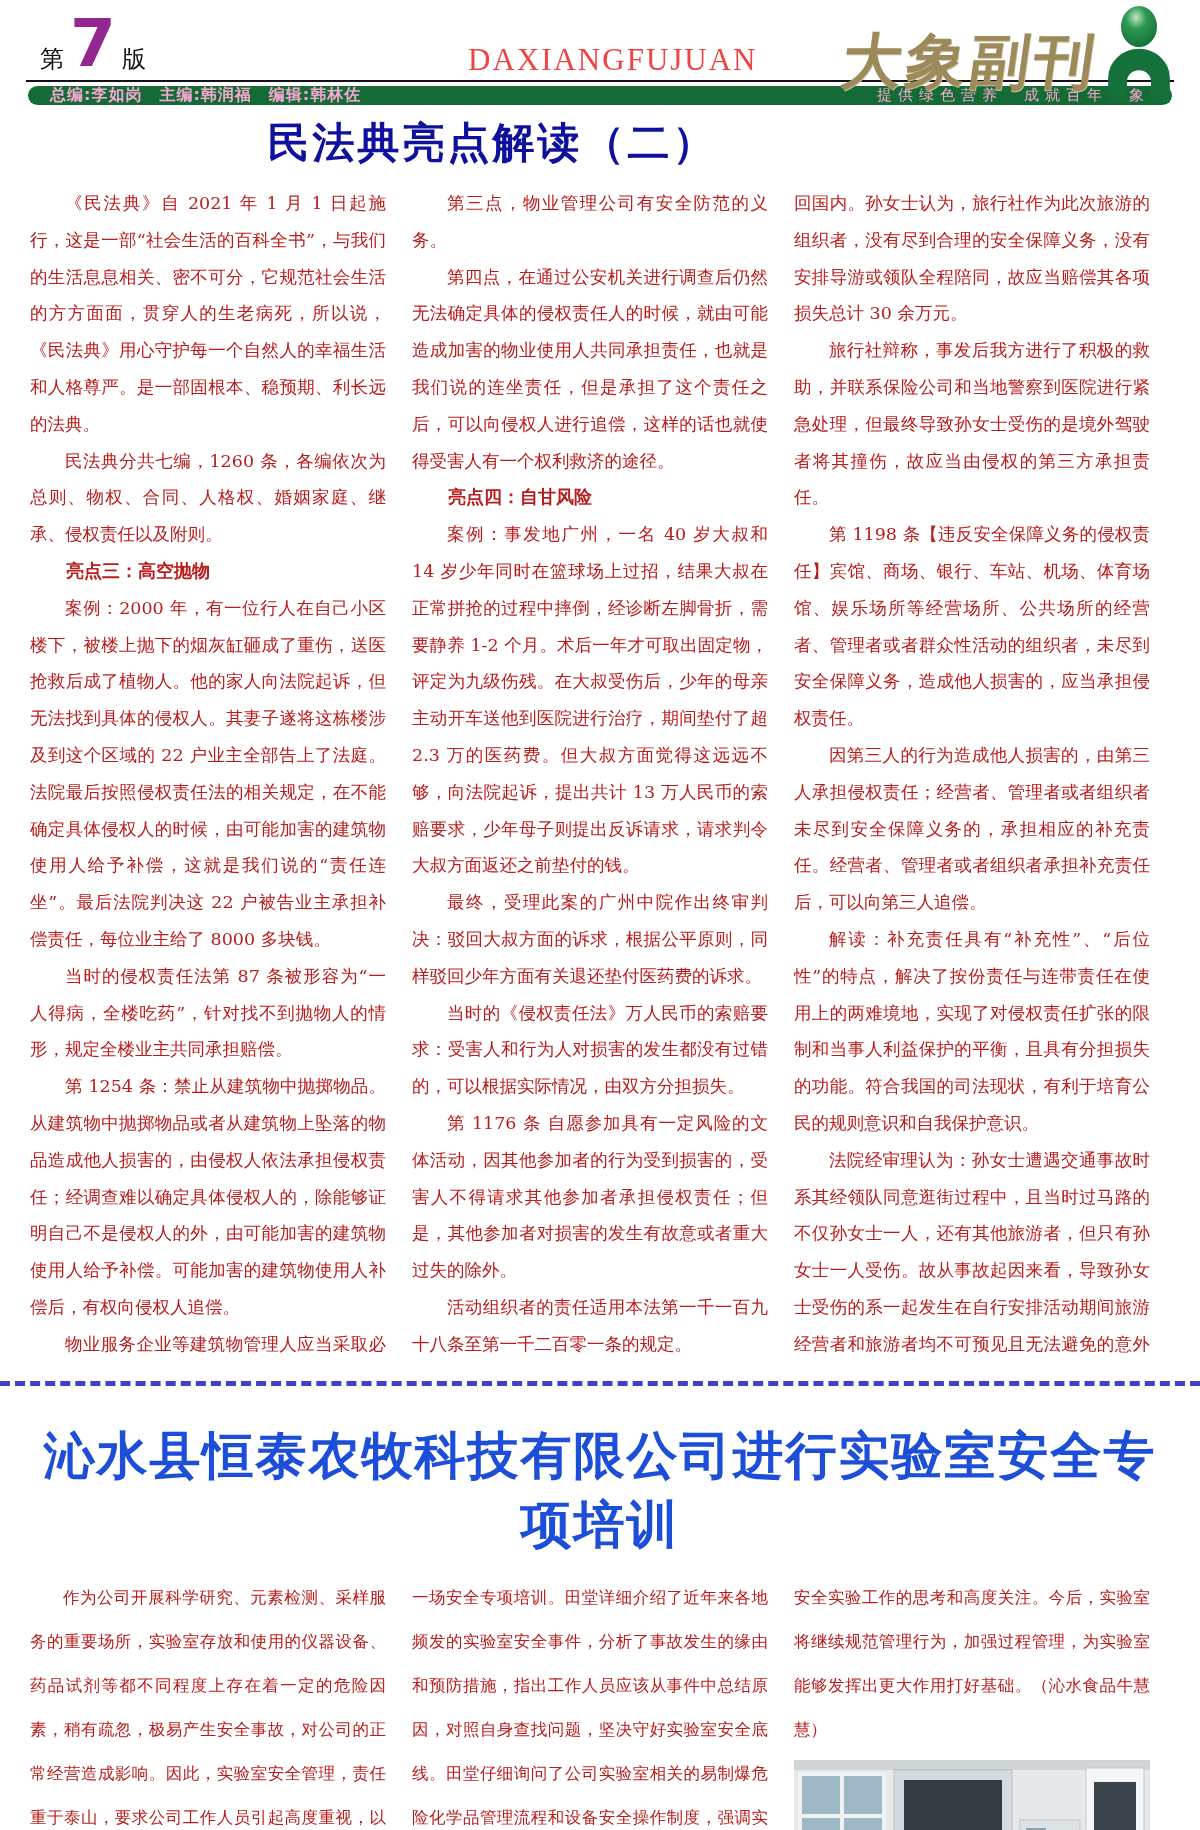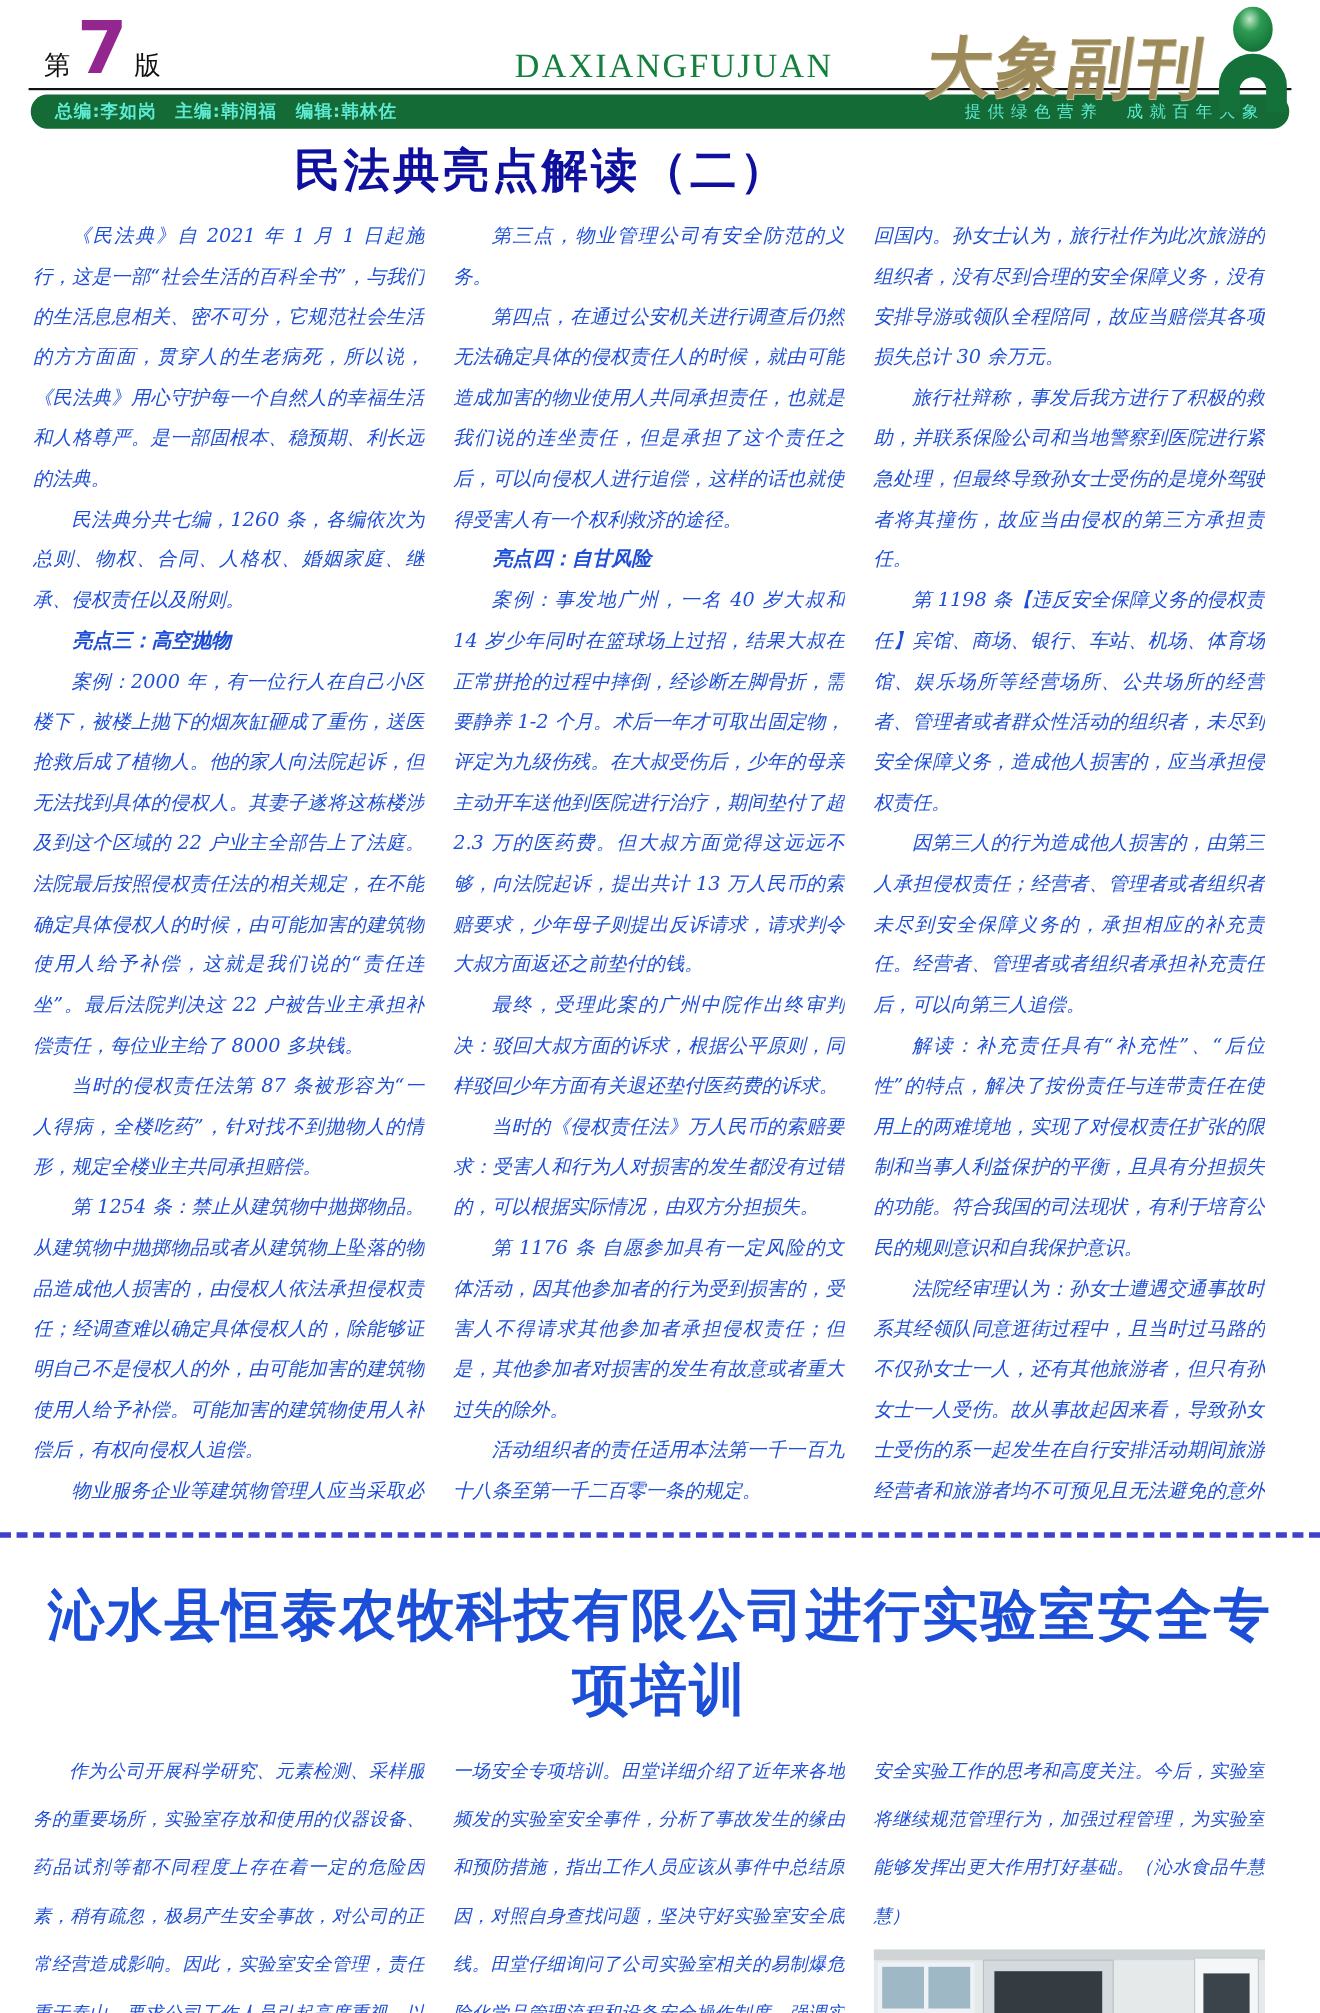--- a/index.html
+++ b/index.html
@@ -10,40 +10,40 @@
     font-family:"DejaVu Serif","Liberation Serif",serif;
   }
   
   .masthead { position:relative; height:80px; }
   .page-no { position:absolute; left:40px; bottom:6px; color:#111;
     font-family:"DejaVu Serif","Liberation Serif",serif; }
   .page-no .pre, .page-no .suf { font-size:24px; vertical-align:bottom; line-height:30px; }
   .page-no .num { font-size:66px; font-weight:bold; color:#93278f; line-height:60px;
     padding:0 6px; vertical-align:bottom; font-family:"DejaVu Sans","Liberation Sans",sans-serif; }
   .brand-latin { position:absolute; left:468px; bottom:2px; font-size:31px; letter-spacing:2px;
-    color:#15803d; font-family:"Liberation Serif",serif; }
+    color:#ef4444; font-family:"Liberation Serif",serif; }
   .brand-cn { position:absolute; left:842px; top:22px; font-size:60px; font-weight:bold;
     color:#9d8a5b; transform:skewX(-8deg); letter-spacing:4px; white-space:nowrap;
     font-family:"DejaVu Serif",serif; text-shadow:1px 1px 0 #c9bc97; }
   .logo { position:absolute; right:18px; top:6px; }
   .rule { height:2px; background:#111; margin:0 26px 4px 26px; }
   
-  .green-bar { margin:0 28px; height:31px; background:#156b35; border-radius:15px;
+  .green-bar { margin:0 28px; height:19px; background:#156b35; border-radius:15px;
     display:flex; align-items:center; justify-content:space-between; padding:0 22px;
-    color:#5eead4; font-family:"DejaVu Sans","Liberation Sans",sans-serif; }
+    color:#f9a8d4; font-family:"DejaVu Sans","Liberation Sans",sans-serif; }
   .green-bar .staff { font-size:16px; font-weight:bold; letter-spacing:1px; }
   .green-bar .slogan { font-size:15px; letter-spacing:6px; }
   
   .a1-title { margin:10px 215px 0 0; text-align:center; font-size:42px; font-weight:bold;
     color:#10109e; letter-spacing:3px;
     font-family:"DejaVu Sans","Liberation Sans",sans-serif; }
   .cols { display:flex; gap:26px; padding:0 30px; }
   .col { width:356px; flex:none; overflow:hidden; }
   .a1 { margin-top:14px; height:1180px; }
-  .a1 .col p, .a2 .col p { font-size:17.5px; line-height:36.8px; text-align:justify; color:#1d4ed8;font-style:italic; }
+  .a1 .col p, .a2 .col p { font-size:17.5px; line-height:36.8px; text-align:justify; color:#b91c1c; }
   p.t-p { text-indent:2em; }
   p.t-c { text-indent:0; }
   p.t-h { text-indent:2em; font-weight:bold;
     font-family:"DejaVu Sans","Liberation Sans",sans-serif; font-size:18px !important; }
   
   .dashed { margin:16px 0 0 0; border-top:5px dashed #4040cc; }
   .a2-title { margin:36px 30px 0 30px; text-align:center; font-size:51px; font-weight:bold;
     color:#1d4ed8; letter-spacing:2px;
     font-family:"DejaVu Sans","Liberation Sans",sans-serif; }
   .a2 { margin-top:16px; height:340px; }

